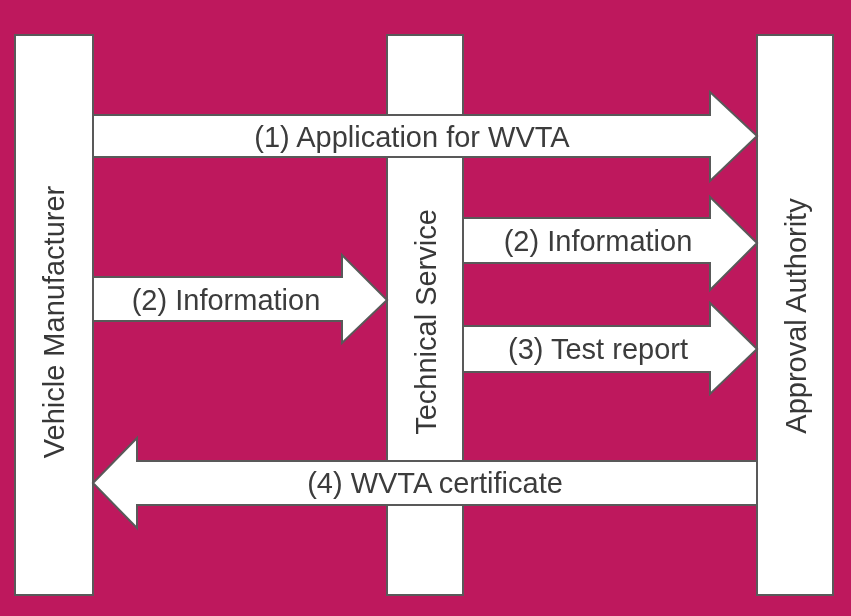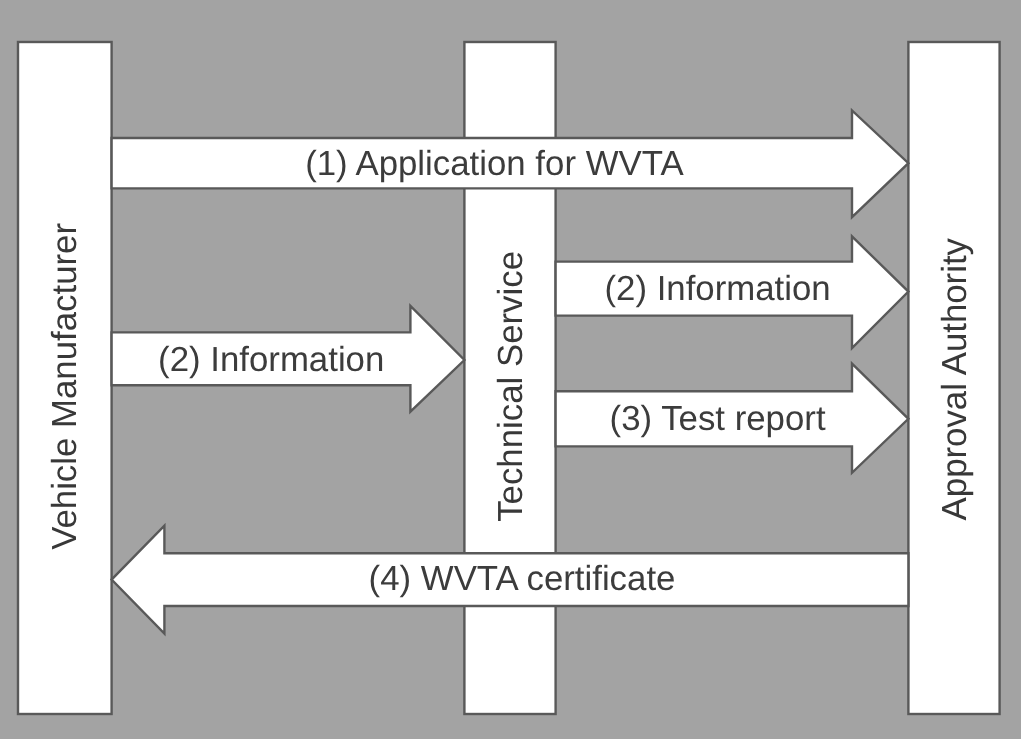--- a/index.html
+++ b/index.html
@@ -4,21 +4,21 @@
 <style>
   html, body {
     margin: 0;
     padding: 0;
     background: #ffffff;
   }
   .stage {
     position: relative;
     width: 851px;
     height: 616px;
-    background: #a3a3a3;
+    background: #be185d;
     overflow: hidden;
     font-family: "Liberation Sans", sans-serif;
   }
   svg.diagram {
     position: absolute;
     left: 0;
     top: 0;
     width: 851px;
     height: 616px;
     display: block;

